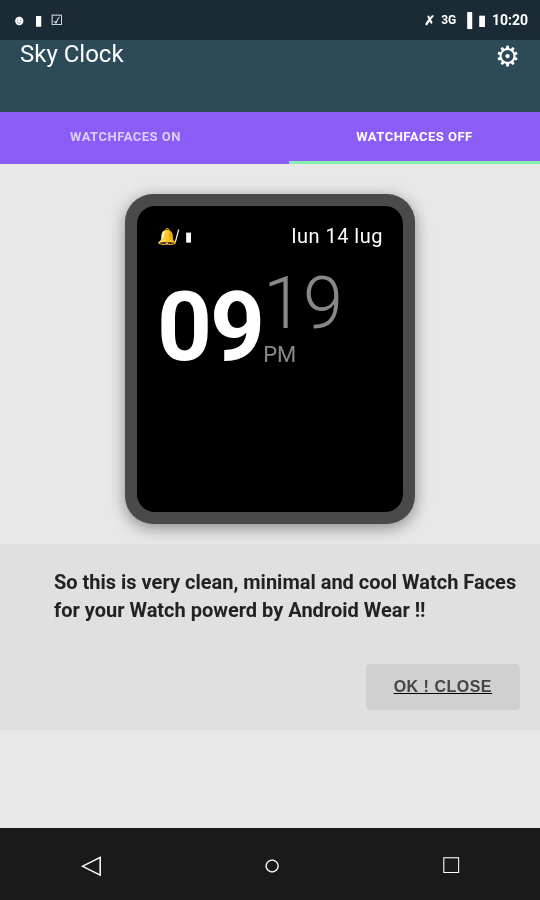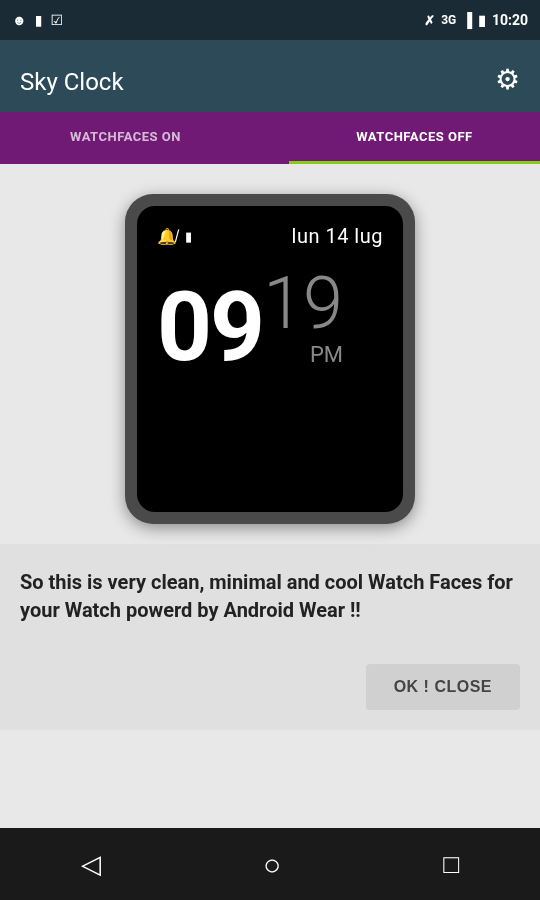--- a/index.html
+++ b/index.html
@@ -40,59 +40,59 @@
       color: white;
       font-size: 14px;
     }
 
     
     .app-bar {
       width: 100%;
       height: 72px;
       background: #2c4a58;
       display: flex;
-      align-items: flex-end;
+      align-items: flex-start;
       justify-content: space-between;
-      padding: 16px 20px;
+      padding: 0 20px;
     }
     .app-title {
       color: white;
       font-size: 24px;
       font-weight: 400;
     }
     .settings-icon {
       color: white;
       font-size: 28px;
       cursor: pointer;
     }
 
     
     .tabs {
       width: 100%;
       height: 52px;
-      background: #701a75;
+      background: #8b5cf6;
       display: flex;
       gap: 38px;
     }
     .tab {
       flex: 1;
       display: flex;
       align-items: center;
       justify-content: center;
       color: rgba(255,255,255,0.7);
       font-size: 13px;
       font-weight: 700;
       letter-spacing: 0.5px;
       cursor: pointer;
       border-bottom: 3px solid transparent;
       position: relative;
     }
     .tab.active {
       color: white;
-      border-bottom: 3px solid #84cc16;
+      border-bottom: 3px solid #86efac;
     }
 
     
     .main-content {
       width: 100%;
       background: #e8e8e8;
       display: flex;
       flex-direction: column;
       align-items: center;
       padding: 30px 20px 20px;
@@ -158,45 +158,46 @@
     .watch-minute {
       color: #888;
       font-size: 72px;
       font-weight: 300;
       line-height: 1;
     }
     .watch-ampm {
       color: #888;
       font-size: 22px;
       font-weight: 400;
-      text-align: right;
       margin-top: 2px;
     }
 
     
     .description-area {
       width: 100%;
       background: #e0e0e0;
       padding: 24px 20px 20px;
       margin-top: 0;
     }
     .description-text {
       font-size: 20px;
       font-weight: 700;
       color: #222;
       line-height: 1.4;
+      margin-left: 34px;
     }
 
     
     .button-row {
       display: flex;
       justify-content: flex-end;
       gap: 16px;
       padding: 20px 20px;
       background: #e0e0e0;
+      text-decoration: underline;
     }
     .btn {
       padding: 14px 28px;
       background: #d0d0d0;
       border: none;
       border-radius: 4px;
       font-size: 16px;
       font-weight: 700;
       color: #444;
       cursor: pointer;

